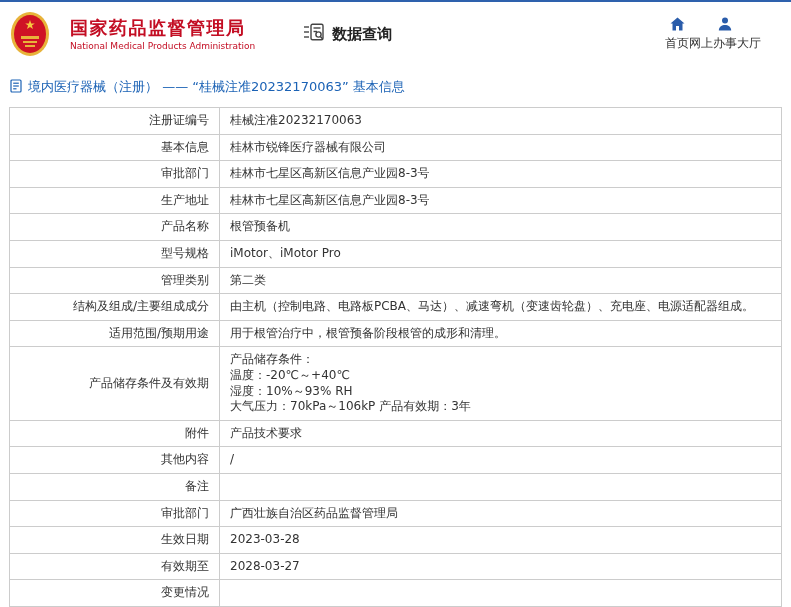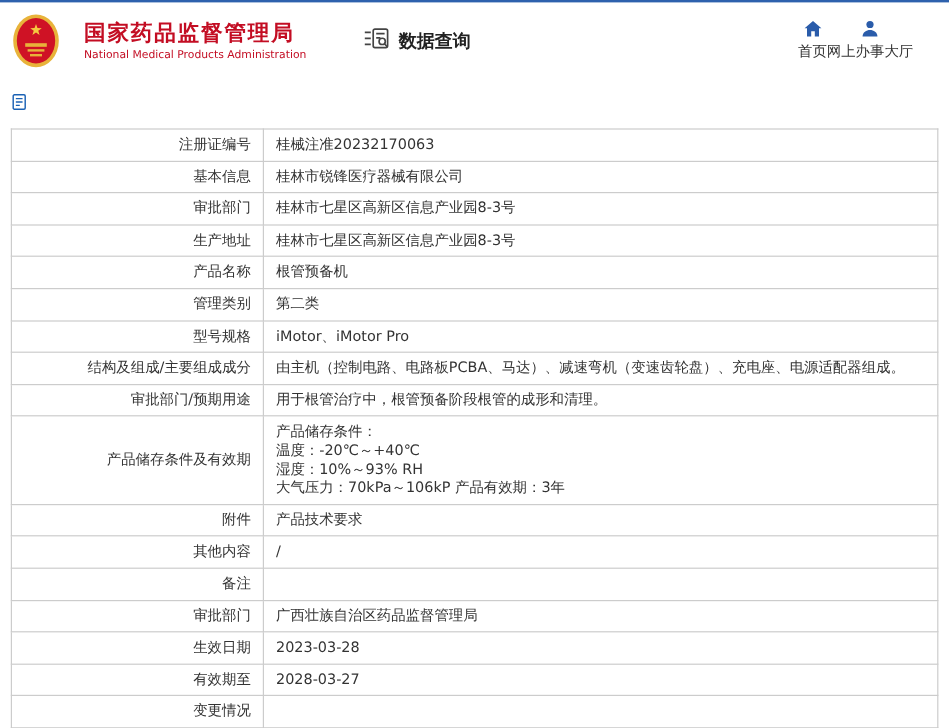--- a/index.html
+++ b/index.html
@@ -124,20 +124,21 @@
 
 <div class="breadcrumb">
   <span class="bc-icon">
     <svg width="12" height="14" viewBox="0 0 12 14" xmlns="http://www.w3.org/2000/svg" fill="none" stroke="#1b62b5" stroke-width="1.2">
       <rect x="1" y="1" width="10" height="12" rx="1"></rect>
       <line x1="3.2" y1="4.2" x2="8.8" y2="4.2"></line>
       <line x1="3.2" y1="7" x2="8.8" y2="7"></line>
       <line x1="3.2" y1="9.8" x2="6.5" y2="9.8"></line>
     </svg>
   </span>
+  <span>境内医疗器械（注册） —— “桂械注准20232170063” 基本信息</span>
 </div>
 
 <table class="info-table">
   <tbody id="table-body">
       <tr>
         <td class="label-cell">注册证编号</td>
         <td class="value-cell">桂械注准20232170063</td>
       </tr>
       <tr>
         <td class="label-cell">基本信息</td>
@@ -149,33 +150,33 @@
       </tr>
       <tr>
         <td class="label-cell">生产地址</td>
         <td class="value-cell">桂林市七星区高新区信息产业园8-3号</td>
       </tr>
       <tr>
         <td class="label-cell">产品名称</td>
         <td class="value-cell">根管预备机</td>
       </tr>
       <tr>
+        <td class="label-cell">型号规格</td>
+        <td class="value-cell">iMotor、iMotor Pro</td>
+      </tr>
+      <tr>
         <td class="label-cell">管理类别</td>
         <td class="value-cell">第二类</td>
       </tr>
       <tr>
-        <td class="label-cell">型号规格</td>
-        <td class="value-cell">iMotor、iMotor Pro</td>
-      </tr>
-      <tr>
         <td class="label-cell">结构及组成/主要组成成分</td>
         <td class="value-cell">由主机（控制电路、电路板PCBA、马达）、减速弯机（变速齿轮盘）、充电座、电源适配器组成。</td>
       </tr>
       <tr>
-        <td class="label-cell">审批部门/预期用途</td>
+        <td class="label-cell">适用范围/预期用途</td>
         <td class="value-cell">用于根管治疗中，根管预备阶段根管的成形和清理。</td>
       </tr>
       <tr>
         <td class="label-cell">产品储存条件及有效期</td>
         <td class="value-cell">产品储存条件：
 温度：-20℃～+40℃
 湿度：10%～93% RH
 大气压力：70kPa～106kP 产品有效期：3年</td>
       </tr>
       <tr>

